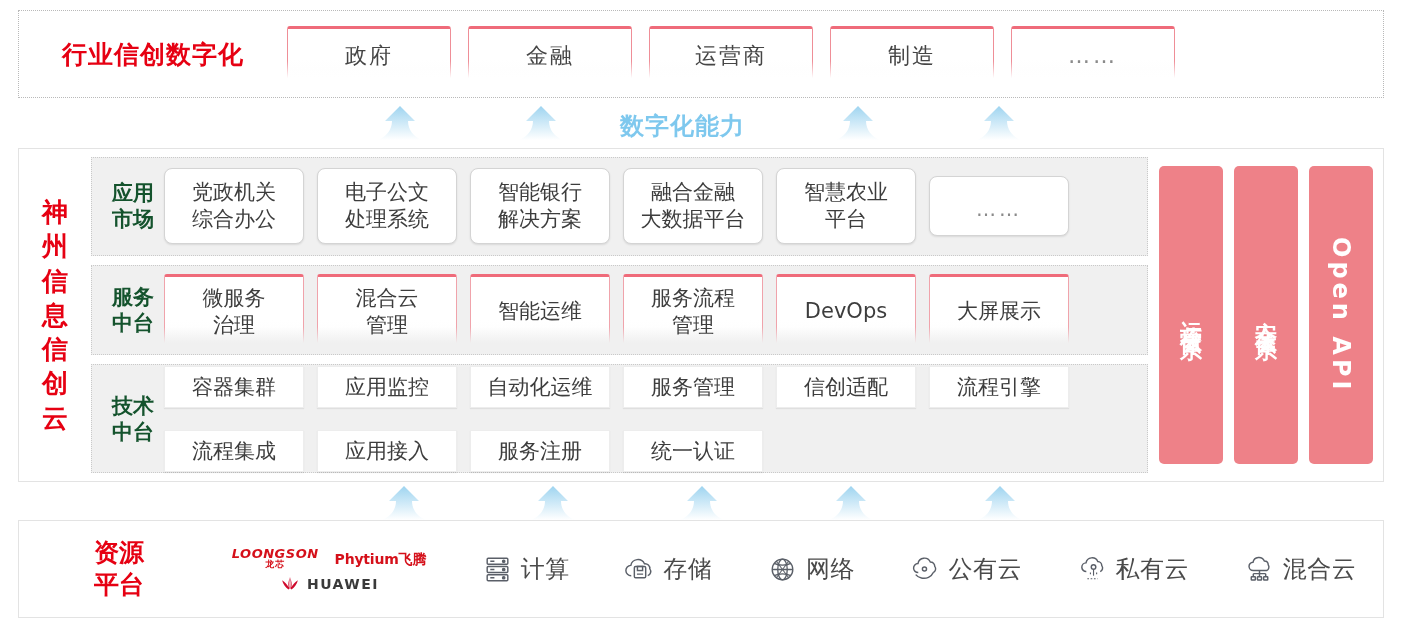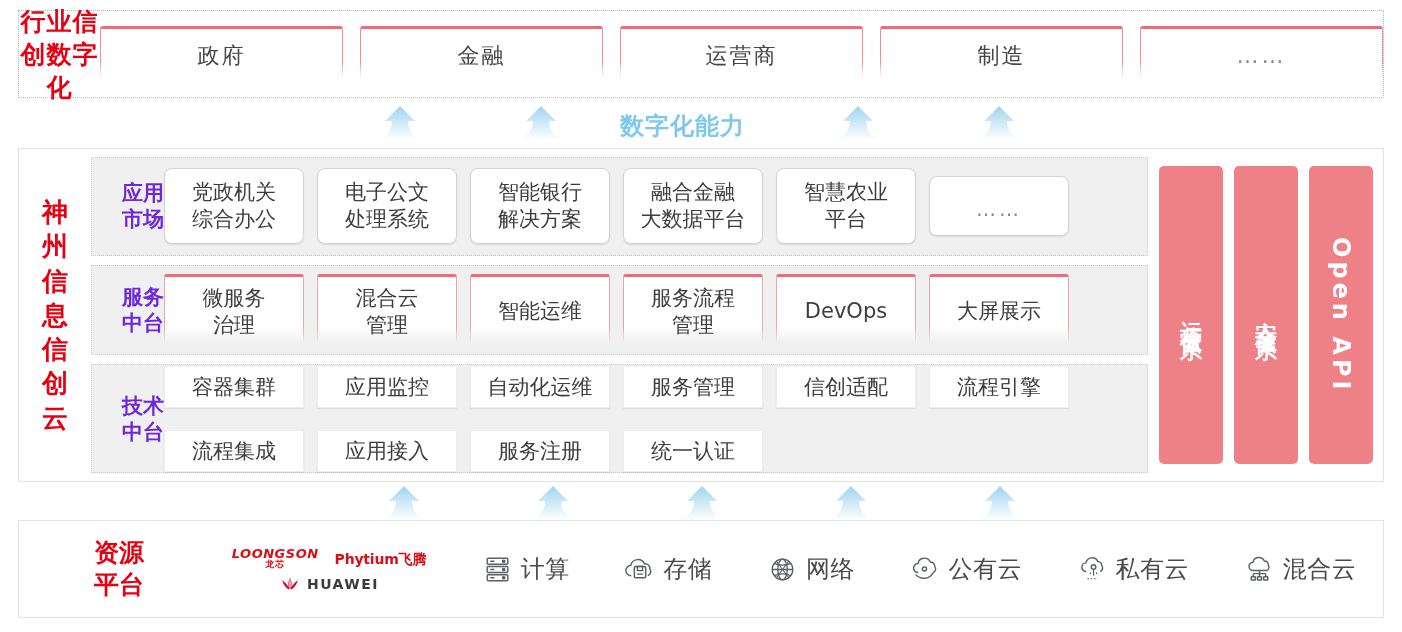--- a/index.html
+++ b/index.html
@@ -19,21 +19,21 @@
     display: flex; align-items: center;
   }
   .industry-title {
     width: 268px; text-align: center;
     color: #e60012; font-size: 25px; font-weight: bold;
     letter-spacing: 1px;
     font-family: "DejaVu Sans", "Liberation Sans", sans-serif;
   }
   .industry-cards { display: flex; gap: 17px; }
   .industry-card {
-    width: 243px; height: 56px;
+    width: 164px; height: 56px;
     background: linear-gradient(to bottom, #ffffff 0%, #ffffff 55%, #fdfdfd 100%);
     border-left: 1px solid #ef8e97; border-right: 1px solid #ef8e97;
     border-top: 3px solid #ef6b7a; border-bottom: none;
     border-radius: 3px 3px 0 0;
     display: flex; align-items: center; justify-content: center;
     position: relative;
   }
   .industry-card::after {
     content: ""; position: absolute; left: -1px; right: -1px; bottom: -1px; height: 22px;
     background: linear-gradient(to bottom, rgba(255,255,255,0) 0%, #ffffff 78%);
@@ -80,22 +80,22 @@
   .row {
     background: #f0f0f0; border: 1px dotted #c9c9c9;
     display: flex; align-items: center; padding: 0 10px;
   }
   .row-app { height: 100px; }
   .row-svc { height: 92px; }
   .row-tech { height: 110px; }
 
   .row-label {
     width: 62px; flex: 0 0 62px;
-    font-size: 21px; font-weight: bold; color: #6d28d9;
-    text-align: right; line-height: 1.24;
+    font-size: 21px; font-weight: bold; color: #14532d;
+    text-align: center; line-height: 1.24;
   }
   .row-label span { display: block; }
 
   .cards { display: flex; gap: 13px; align-items: center; flex: 1; }
 
   
   .app-card {
     width: 140px; height: 76px;
     background: #ffffff; border: 1px solid #d4d4d4; border-radius: 8px;
     box-shadow: 0 1px 2px rgba(0,0,0,.10);

